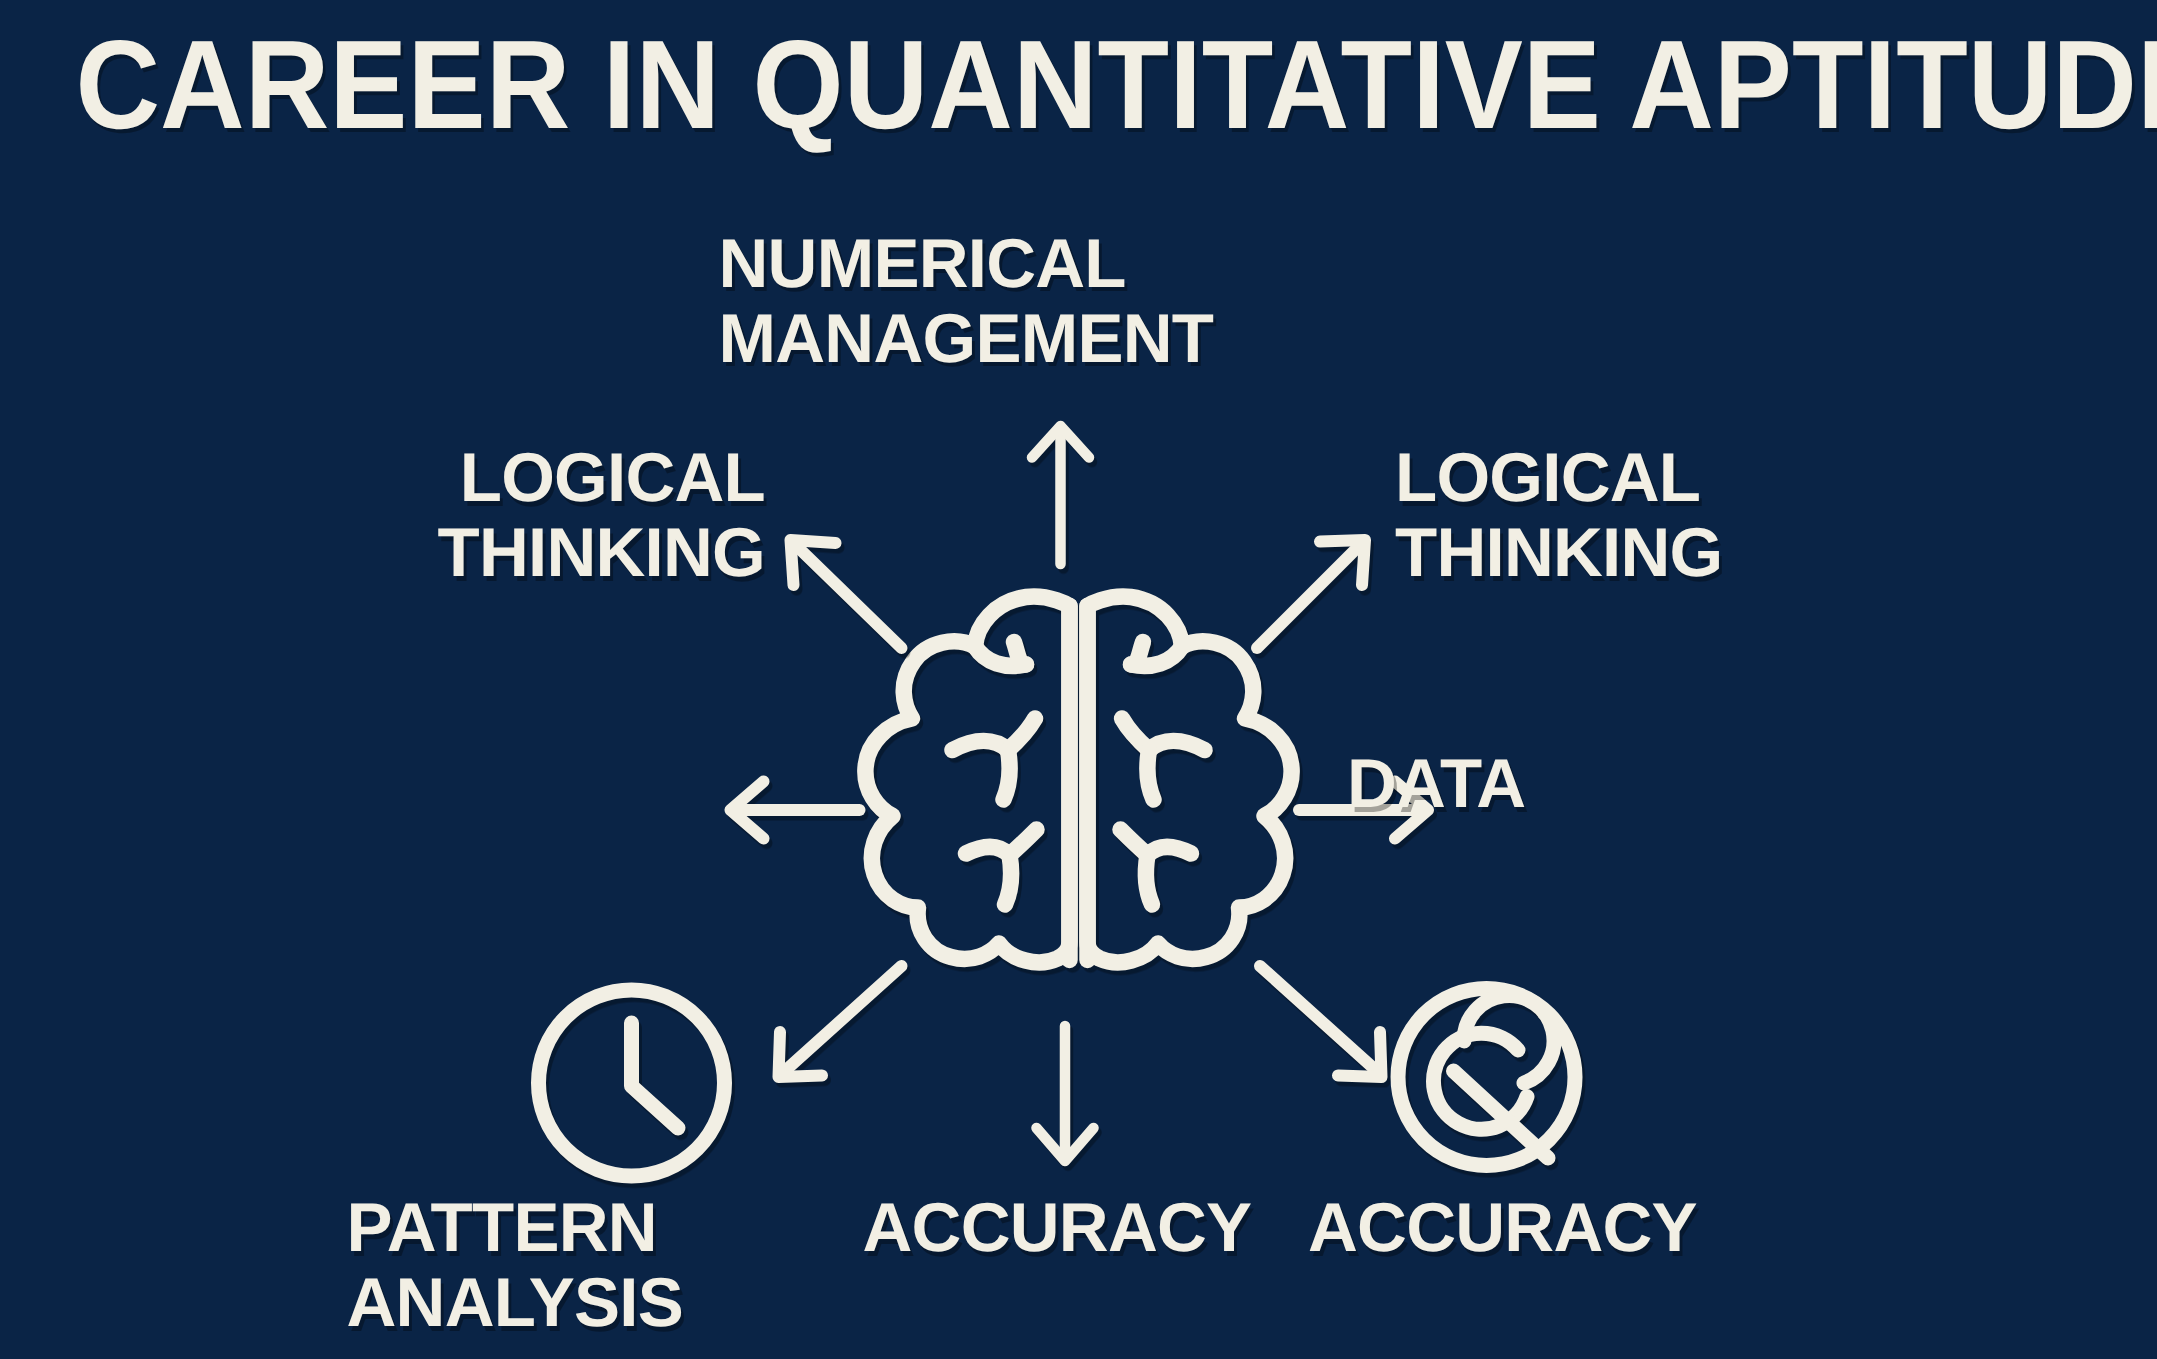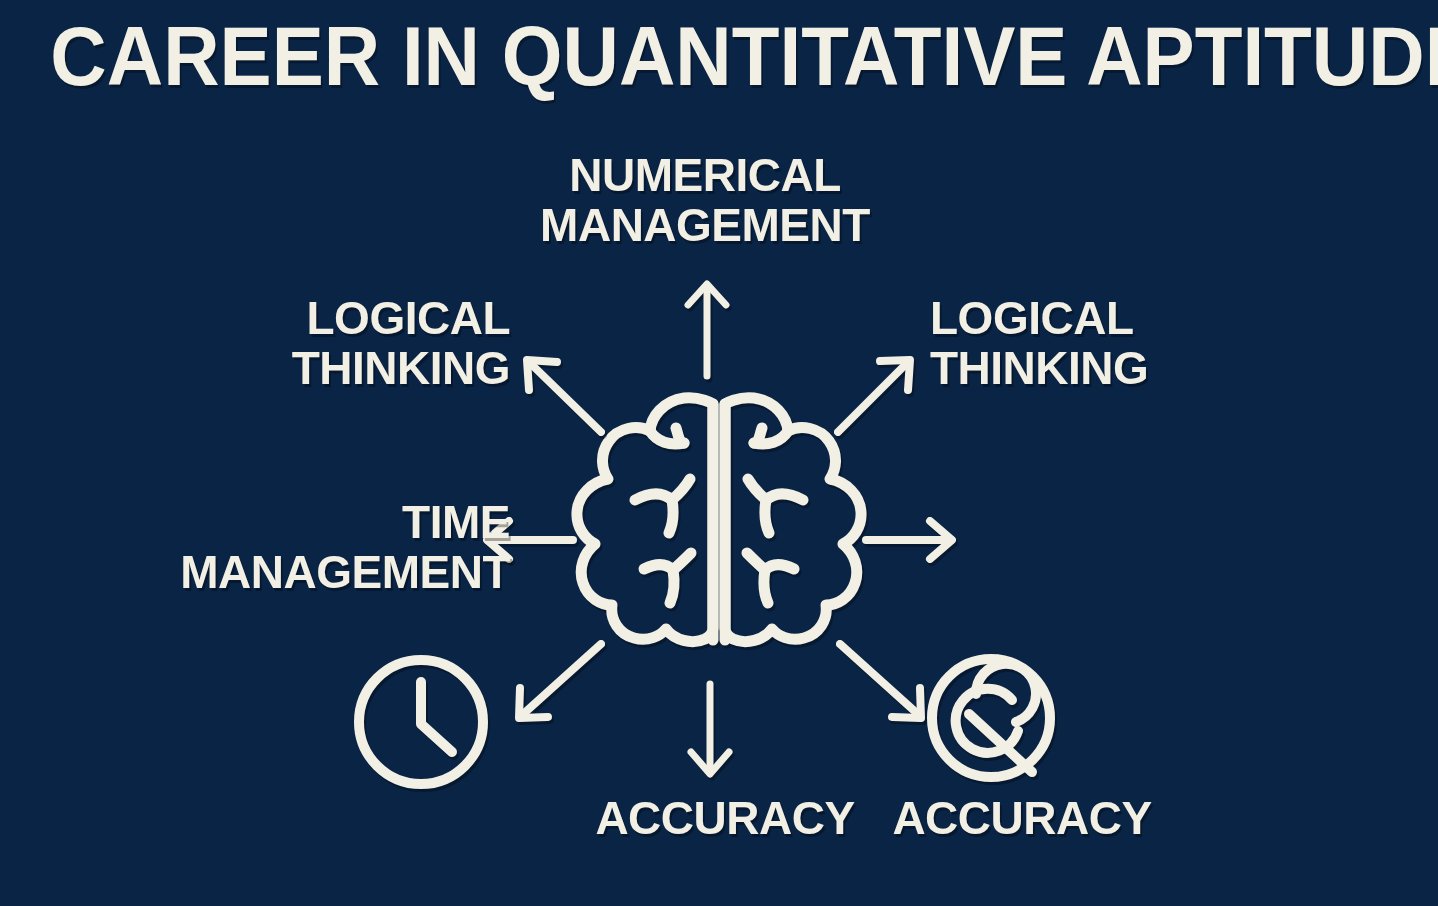--- a/index.html
+++ b/index.html
@@ -51,21 +51,21 @@
     font-weight: 700;
     font-size: 46px;
     line-height: 50px;
     letter-spacing: -0.5px;
     text-shadow: 2px 3px 0 rgba(0,0,0,0.32);
     white-space: nowrap;
   }
 
   .label .ln { display: block; }
 
-  .label.center  { text-align: center; }
+  .label.center  { }
   .label.right   { text-align: right; }
   .label.left    { text-align: left; }
 
   
   #lbl-numerical-reasoning {
     left: 479px; top: 150px; width: 452px;
   }
   #lbl-logical-thinking-left {
     left: 120px; top: 293px; width: 390px;
   }
@@ -256,28 +256,29 @@
   <div class="label right" id="lbl-logical-thinking-left">
     <span class="ln">LOGICAL</span>
     <span class="ln">THINKING</span>
   </div>
 
   <div class="label left" id="lbl-logical-thinking-right">
     <span class="ln">LOGICAL</span>
     <span class="ln">THINKING</span>
   </div>
 
-  <div class="label right" id="lbl-time-management">
-    <span class="ln">TIME</span>
-    <span class="ln">MANAGEMENT</span>
-  </div>
 
   <div class="label left" id="lbl-data-interpretation">
-  </div>
-
+    <span class="ln">DATA</span>
+  </div>
+
+  <div class="label center" id="lbl-pattern-analysis">
+    <span class="ln">PATTERN</span>
+    <span class="ln">ANALYSIS</span>
+  </div>
 
   <div class="label center" id="lbl-accuracy-center">
     <span class="ln">ACCURACY</span>
   </div>
 
   <div class="label center" id="lbl-accuracy-right">
     <span class="ln">ACCURACY</span>
   </div>
 
 </div>

